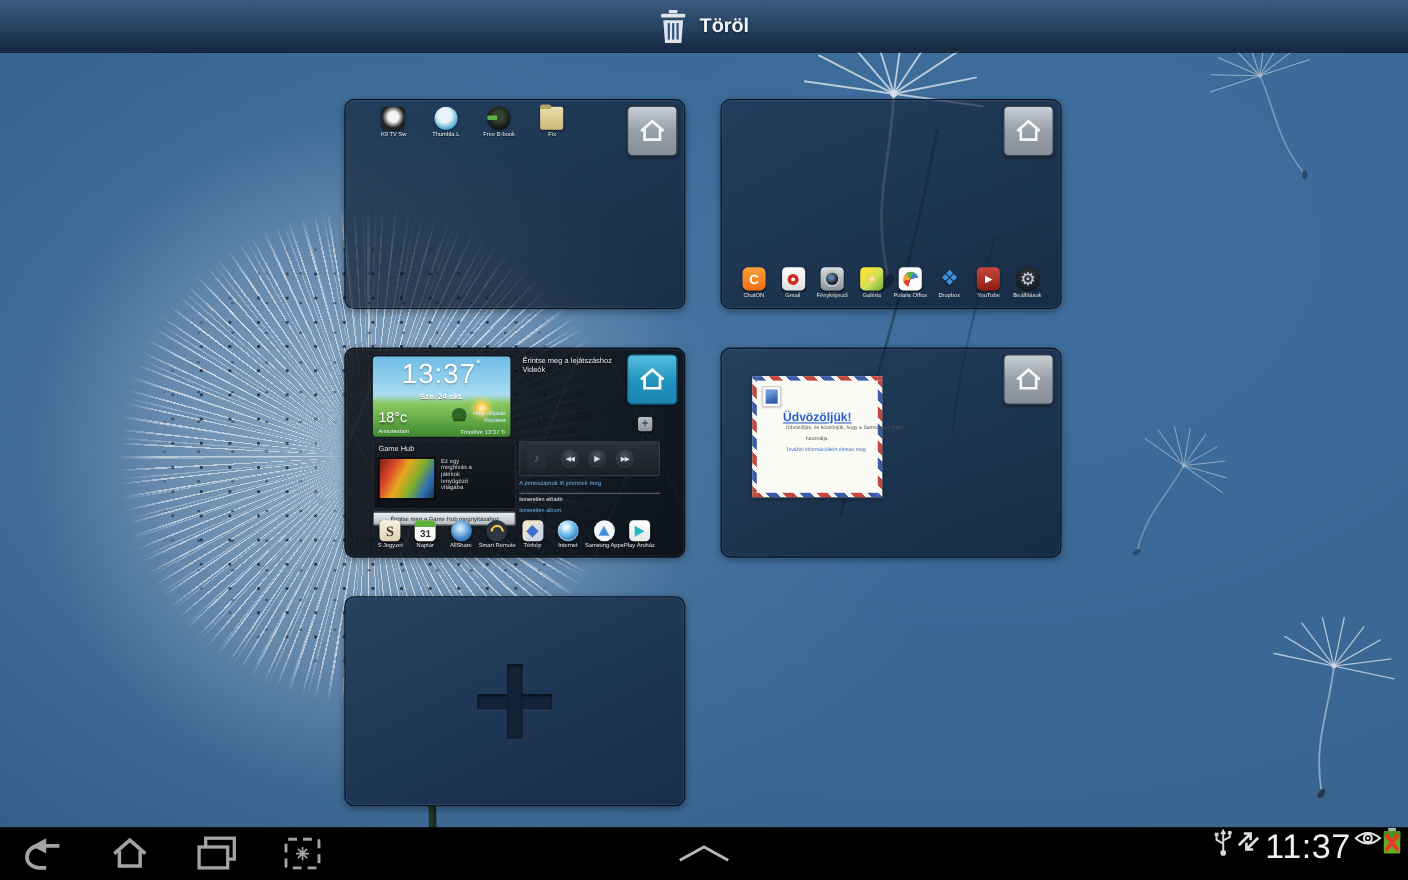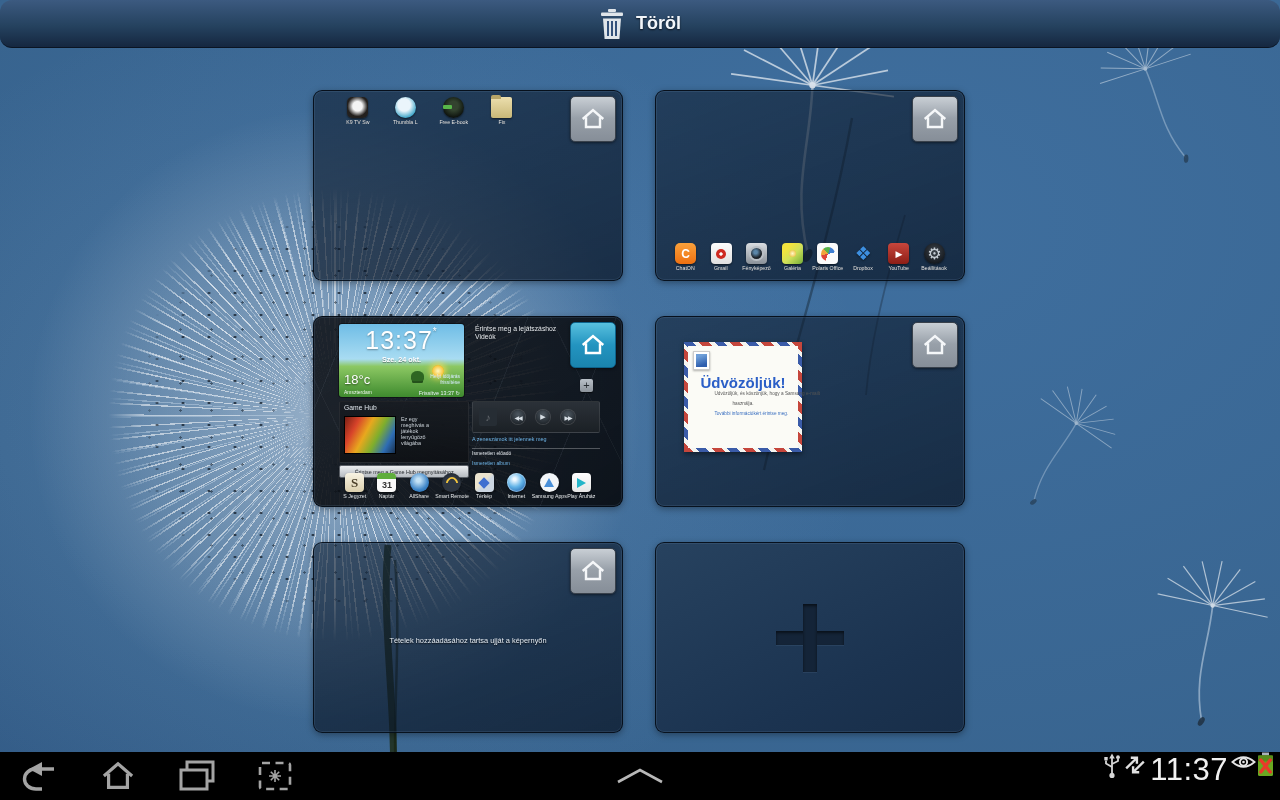--- a/index.html
+++ b/index.html
@@ -30,21 +30,21 @@
     -webkit-mask:radial-gradient(circle, transparent 8%, #000 22%, #000 50%, transparent 60%);
             mask:radial-gradient(circle, transparent 8%, #000 22%, #000 50%, transparent 60%);
   }
   .wallsvg { position:absolute; inset:0; width:1280px; height:800px; pointer-events:none; }
   .seed { position:absolute; pointer-events:none; }
 
   
   .top-bar { position:absolute; left:0; top:0; width:1280px; height:48px; z-index:5;
     background:linear-gradient(#3c5a80, #25425f 55%, #152740);
     border-bottom:1px solid #0a1422;
-    display:flex; align-items:center; justify-content:center; gap:11px;border-radius:12px; }
+    display:flex; align-items:center; justify-content:center; gap:11px; }
   .top-bar-label { color:#f2f6fa; font-size:18px; font-weight:bold; text-shadow:0 1px 2px rgba(0,0,0,0.7); }
 
   
   .grid { position:absolute; left:313px; top:90px; z-index:3;
     display:grid; grid-template-columns:310px 310px; grid-auto-rows:191px; gap:35px 32px; }
   .tile { position:relative; width:310px; height:191px; border-radius:9px;
     background:linear-gradient(160deg, rgba(18,34,54,0.62), rgba(9,20,36,0.72));
     border:1px solid rgba(4,10,20,0.85);
     box-shadow:inset 0 0 0 1px rgba(130,160,195,0.14), 0 2px 7px rgba(0,0,0,0.35); }
   .tile.dark { background:
@@ -194,21 +194,21 @@
   .dockrow2 { position:absolute; left:12px; right:12px; bottom:5px; display:flex; justify-content:space-between; }
 
   
   .postcard { position:absolute; left:28px; top:25px; width:118px; height:110px;
     background:#fbfbf6; border:4px solid transparent;
     border-image:repeating-linear-gradient(45deg, #c5463c 0 7px, #f5f5f0 7px 11px, #3a5ba8 11px 18px, #f5f5f0 18px 22px) 4;
     box-shadow:0 2px 5px rgba(0,0,0,0.45); text-align:center; }
   .stamp { position:absolute; left:5px; top:5px; width:17px; height:19px; background:#fff;
     border:1px solid #ccc; box-shadow:0 1px 2px rgba(0,0,0,0.3); padding:2px; }
   .stamp div { width:100%; height:100%; background:linear-gradient(160deg, #6f9fd8 20%, #2f5fae 80%); }
-  .pc-title { margin-top:28px; color:#2b5fc7; font-size:15px; font-weight:bold; }
+  .pc-title { margin-top:28px; color:#2b5fc7; font-size:11px; font-weight:bold;text-decoration:underline; }
   .pc-line { display:block; color:#555; font-size:9px; transform:scale(0.52); transform-origin:center top;
     white-space:nowrap; line-height:10px; }
   .pc-link { display:block; color:#3a6fc0; font-size:9px; transform:scale(0.52); transform-origin:center top;
     white-space:nowrap; line-height:10px; }
 
   
   .empty-hint { position:absolute; left:0; right:0; top:92px; text-align:center; color:#e3eaf1;
     font-size:10px; transform:scale(0.74); text-shadow:0 1px 2px rgba(0,0,0,0.85); white-space:nowrap; }
 
   
@@ -455,29 +455,20 @@
         <span class="pc-link">További információkért érintse meg.</span>
       </div>
       <button class="home-badge">
         <svg width="30" height="28" viewBox="0 0 32 30">
           <path d="M5,15 L16,5.5 L27,15" fill="none" stroke="#f5f7f9" stroke-width="2.6"></path>
           <path d="M8.5,13 V23.5 H23.5 V13" fill="none" stroke="#f5f7f9" stroke-width="2.6"></path>
         </svg>
       </button>
     </section>
 
-    <section class="tile">
-      <div class="empty-hint">Tételek hozzáadásához tartsa ujját a képernyőn</div>
-      <button class="home-badge">
-        <svg width="30" height="28" viewBox="0 0 32 30">
-          <path d="M5,15 L16,5.5 L27,15" fill="none" stroke="#f5f7f9" stroke-width="2.6"></path>
-          <path d="M8.5,13 V23.5 H23.5 V13" fill="none" stroke="#f5f7f9" stroke-width="2.6"></path>
-        </svg>
-      </button>
-    </section>
 
     <section class="tile add">
       <div class="plus">
         <span class="ph"></span>
           <span class="pv"></span>
       </div>
     </section>
   </main>
 
   <nav class="nav-bar">

